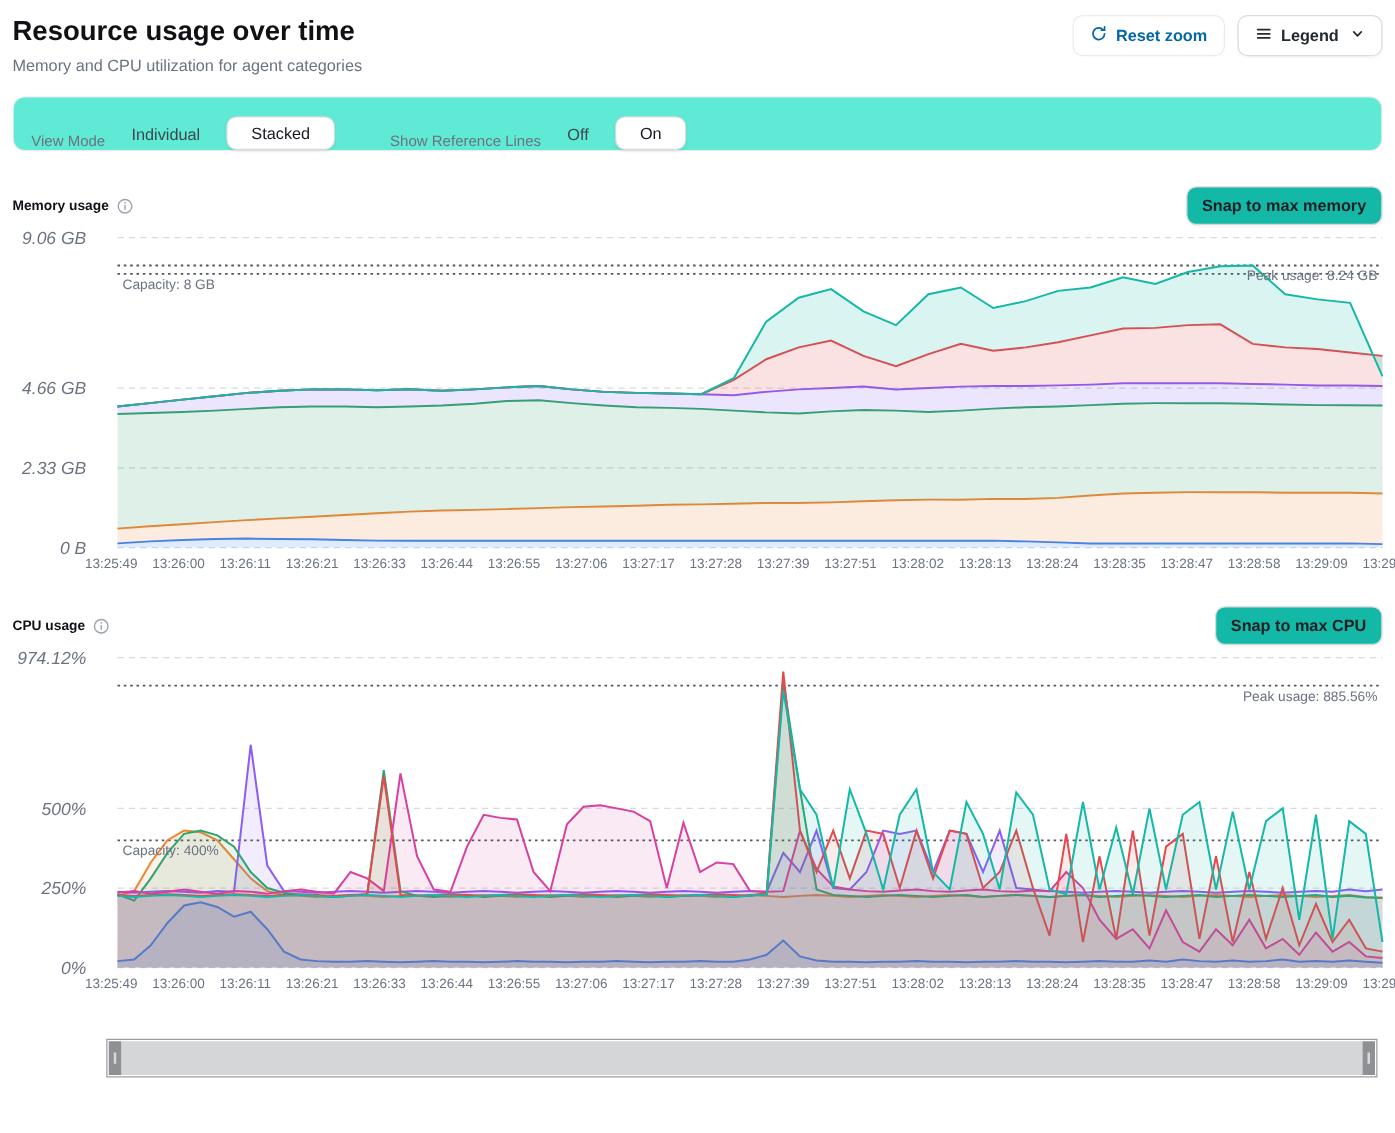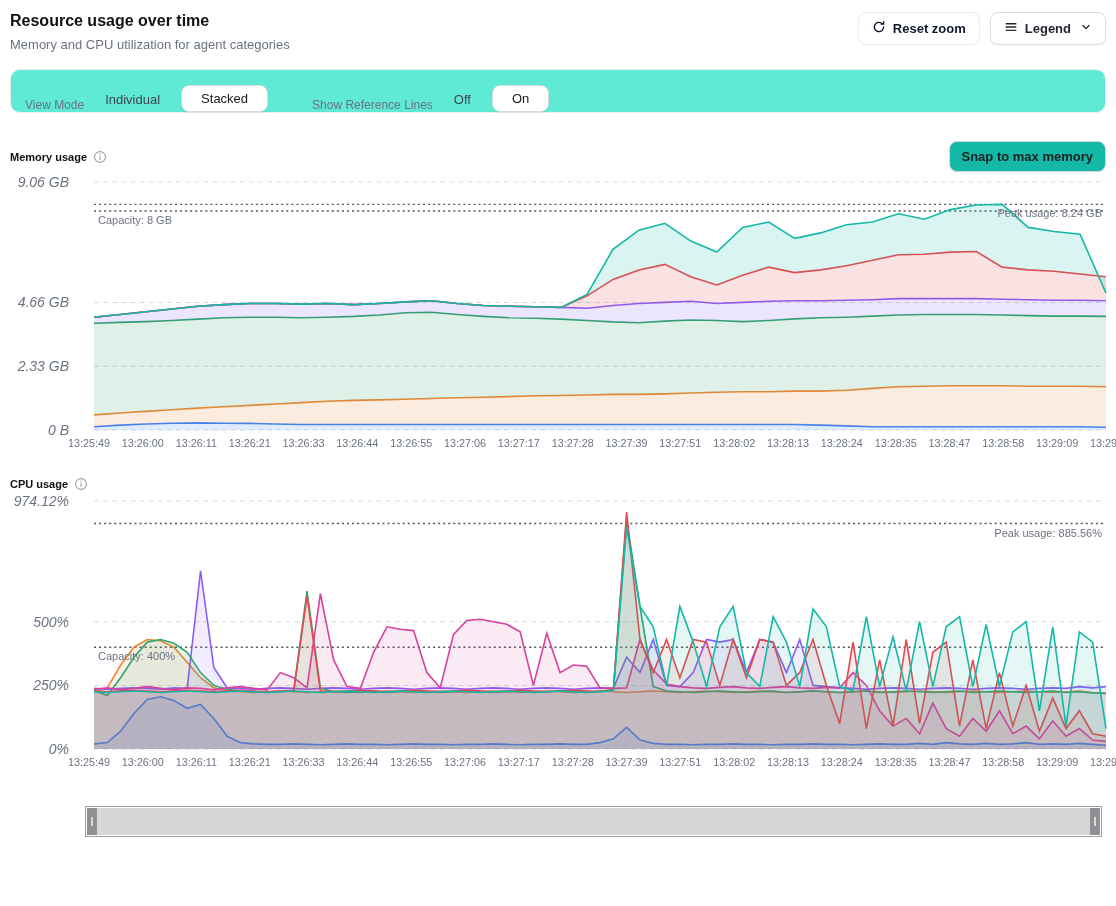--- a/index.html
+++ b/index.html
@@ -2,28 +2,28 @@
 <html><head>
 <meta charset="utf-8">
 <style>
   * { box-sizing: border-box; }
   html,body { margin:0; padding:0; background:#fff; }
   body { width:1116px; height:906px; font-family:"Liberation Sans", sans-serif; color:#111827; overflow:hidden; }
   .page { padding:12px 10px 0 10px; }
 
   
   .page-header { display:flex; justify-content:space-between; align-items:flex-start; }
-  .page-title { margin:0; font-size:16px; font-weight:700; color:#0f1115; }
+  .page-title { margin:0; font-size:22px; font-weight:700; color:#0f1115; }
   .page-subtitle { margin:7px 0 0 0; font-size:13px; color:#6b7280; }
   .header-actions { display:flex; gap:10px; align-items:center; }
   .btn { display:inline-flex; align-items:center; gap:7px; background:#fff; border:1px solid #d9dde2;
          border-radius:8px; padding:7px 13px; font-size:13px; font-weight:600; color:#24292f;
          box-shadow:0 1px 2px rgba(0,0,0,.04); cursor:pointer; font-family:inherit; }
   .btn svg { flex:none; }
-  .btn.disabled { color:#0f172a; border-color:#e9ebef; box-shadow:none;border-radius:8px; }
+  .btn.disabled { color:#0369a1; border-color:#e9ebef; box-shadow:none;border-radius:8px; }
   .chev { margin-left:2px; }
 
   
   .controls-bar { margin-top:17px; height:44px; background:#5eead4; border:1px solid #ebedf0;
                   border-radius:10px; display:flex; align-items:flex-end; padding:0 14px; gap:13px; }
   .ctl-label { font-size:12px; color:#6b7280; }
   .ctl-option { font-size:13px; color:#3f4651; padding:5px 8px; cursor:pointer; border-radius:8px; }
   .ctl-option.selected { background:#fff; border:1px solid #d6d9de; padding:5px 19px; color:#16181d;
                          box-shadow:0 1px 2px rgba(0,0,0,.06); }
   .ctl-gap { width:18px; }
@@ -177,20 +177,21 @@
       <div class="section-title-wrap">
         <h2 class="section-title">CPU usage</h2>
         <span class="info-icon">
           <svg width="14" height="14" viewBox="0 0 16 16" fill="none" stroke="currentColor" stroke-width="1.3">
             <circle cx="8" cy="8" r="6.2"></circle>
               <path d="M8 7.4v3.4" stroke-linecap="round"></path>
               <circle cx="8" cy="4.9" r="0.8" fill="currentColor" stroke="none"></circle>
           </svg>
         </span>
       </div>
+      <button class="snap-btn">Snap to max CPU</button>
     </div>
     <div class="chart-area">
       <div class="y-axis">
           <div class="y-tick" style="top: 0%;">974.12%</div>
           <div class="y-tick" style="top: 48.6716%;">500%</div>
           <div class="y-tick" style="top: 74.3358%;">250%</div>
           <div class="y-tick" style="top: 100%;">0%</div>
         </div>
       <div class="plot-wrap">
           <svg viewBox="0 0 1000 248" preserveAspectRatio="none" class="chart-svg">

